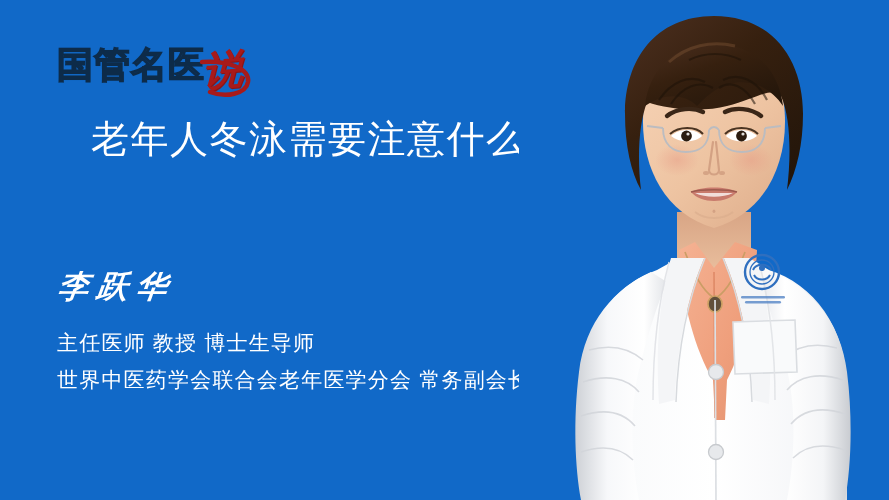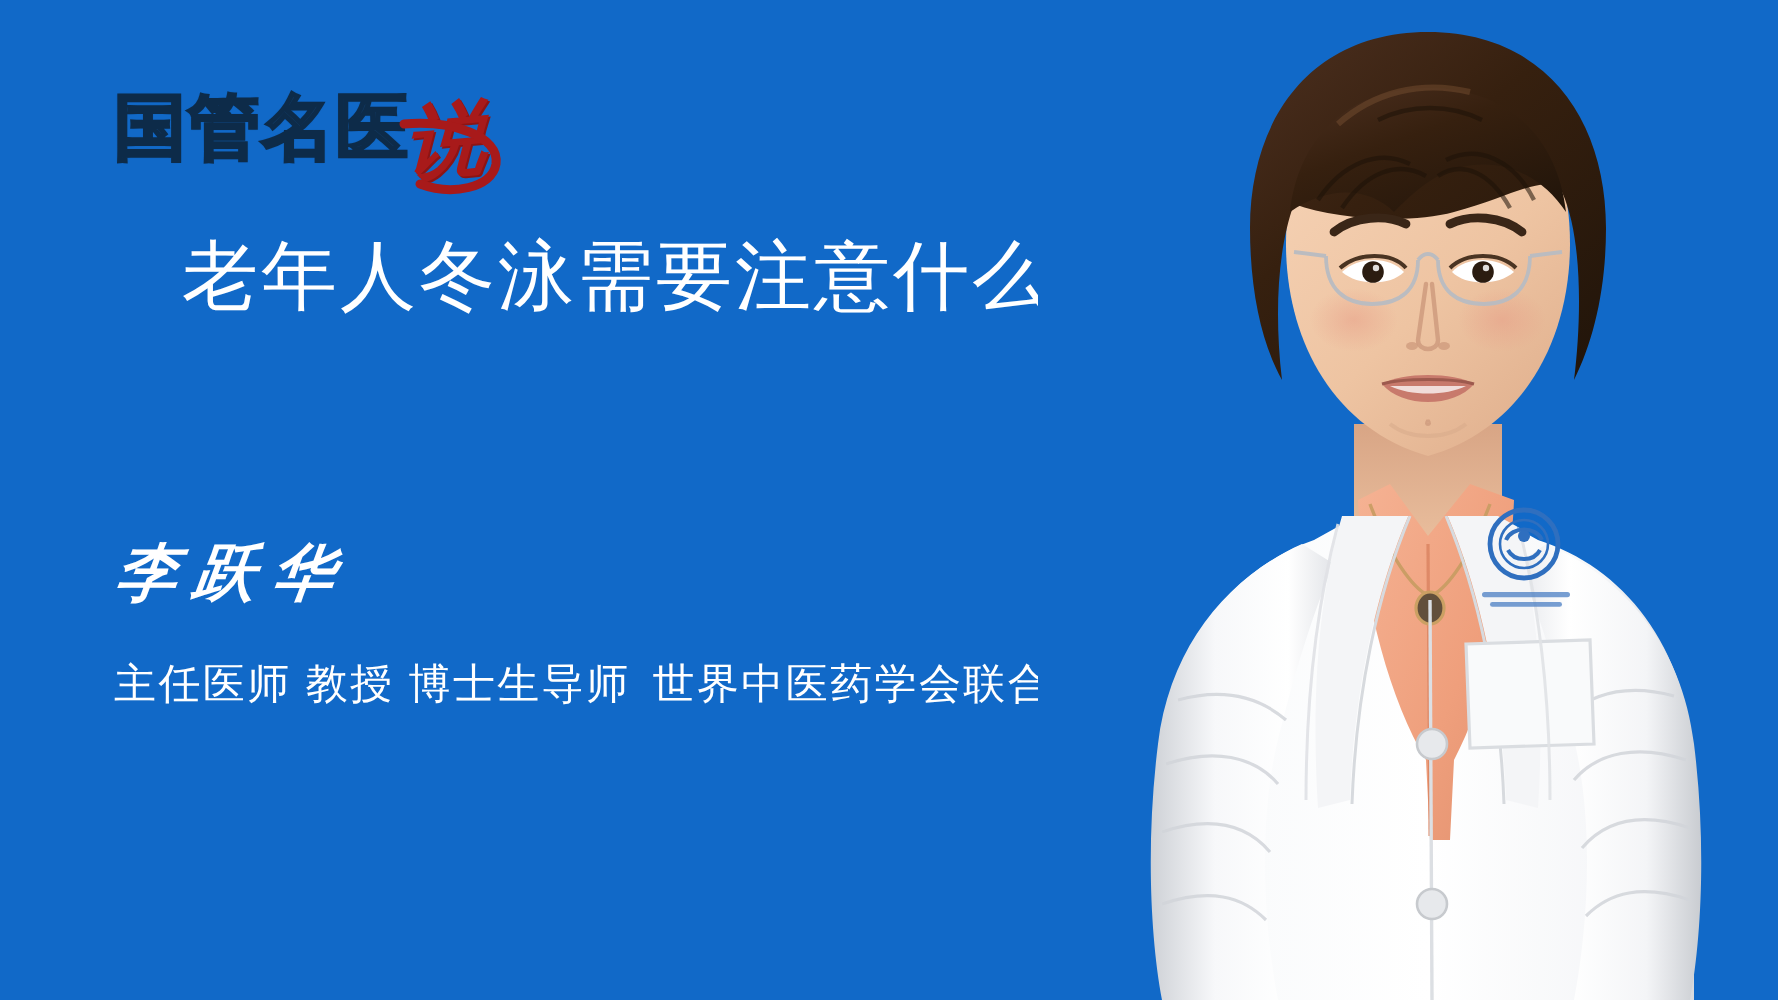--- a/index.html
+++ b/index.html
@@ -59,21 +59,21 @@
     font-family:"DejaVu Serif","Liberation Serif",serif;
     font-size:31px; font-weight:700; font-style:italic;
     color:#ffffff; letter-spacing:8px;
     transform:skewX(-7deg);
     white-space:nowrap;
   }
 
   
   #credentials {
     position:absolute; left:57px; top:330px;
-    display:flex; flex-direction:row; gap:11px;
+    display:flex; flex-direction:column; gap:11px;
   }
   .cred-line {
     font-size:21px; color:#ffffff; letter-spacing:1.2px;
     line-height:1.25; white-space:nowrap; font-weight:400;
   }
 
   
   #portrait {
     position:absolute; left:519px; top:0;
     width:370px; height:500px;

